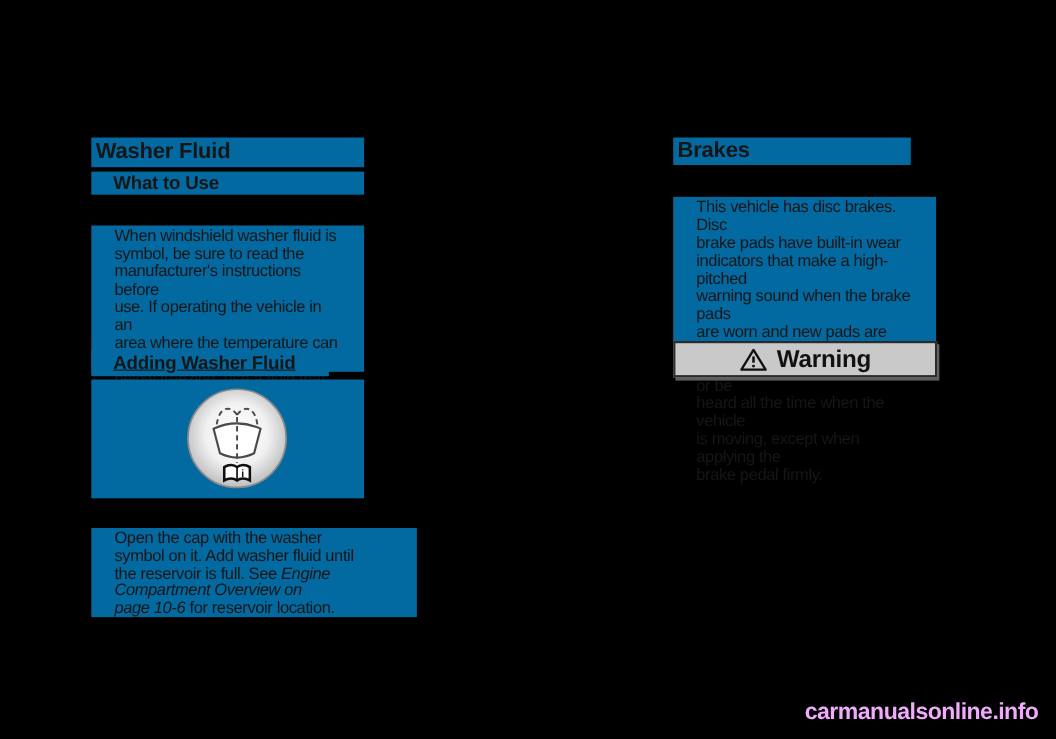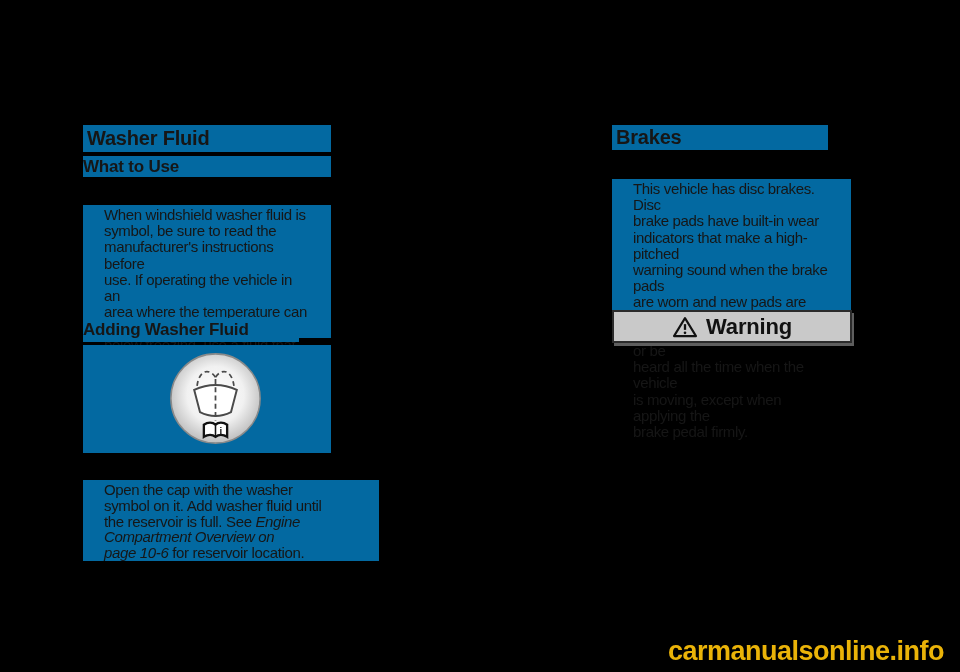--- a/index.html
+++ b/index.html
@@ -21,41 +21,41 @@
     display: flex;
     align-items: center;
     padding-left: 4px;
     font-size: 20px;
     font-weight: bold;
     letter-spacing: -0.2px;
   }
   .hdr2 {
     display: flex;
     align-items: center;
-    padding-left: 0;
+    padding-left: 20px;
     font-size: 17px;
     font-weight: bold;
     letter-spacing: -0.2px;
   }
   .para {
     font-size: 15px;
     line-height: 16.2px;
     letter-spacing: -0.35px;
     padding: 2px 21px;
     white-space: pre-line;
     margin-top: 24px;
   }
   .caption { line-height: 15.8px; }
   .caption .italic { font-style: italic; }
 
   
   .lc-h1   { left: 83px;  top: 125px; width: 248px; height: 27px; }
   .lc-h2a  { left: 83px;  top: 156px; width: 248px; height: 21px; }
   .lc-p1   { left: 83px;  top: 181px; width: 248px; height: 133px; }
-  .lc-h2b  { left: 83px;  top: 318px; width: 216px; height: 24px; }
+  .lc-h2b  { left: 83px;  top: 318px; width: 216px; height: 24px; text-decoration: underline; }
   .lc-fig  { left: 83px;  top: 345px; width: 248px; height: 108px; }
   .lc-p2   { left: 83px;  top: 456px; width: 296px; height: 81px; }
 
   
   .rc-h1   { left: 612px; top: 125px; width: 216px; height: 25px; }
   .rc-p1   { left: 612px; top: 155px; width: 239px; height: 147px; }
 
   .figure-wrap { position: relative; width: 100%; height: 100%; }
   .washer-svg {
     position: absolute;
@@ -84,23 +84,23 @@
     font-size: 22px;
     font-weight: bold;
     letter-spacing: -0.2px;
   }
   .warning-tri { width: 26px; height: 22px; }
 
   .watermark {
     position: absolute;
     right: 16px;
     top: 636px;
-    font-size: 27px;
+    font-size: 21px;
     font-weight: bold;
-    color: #eab308;
+    color: #f0abfc;
     letter-spacing: -0.5px;
   }
 </style>
 </head>
 <body>
 
 <div class="page">
 
   <div class="box hdr1 lc-h1">Washer Fluid</div>
 

